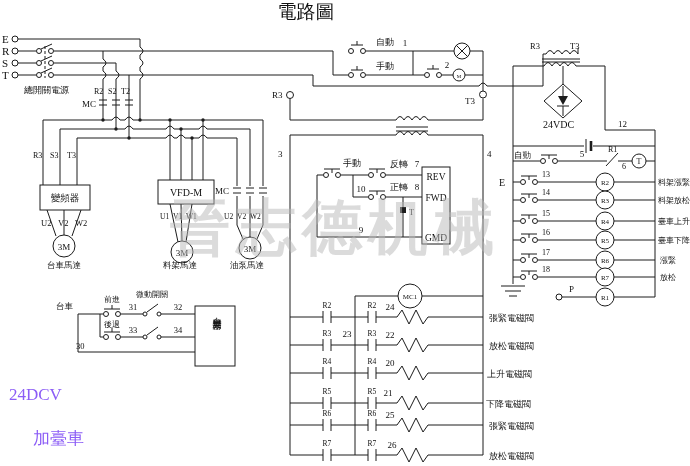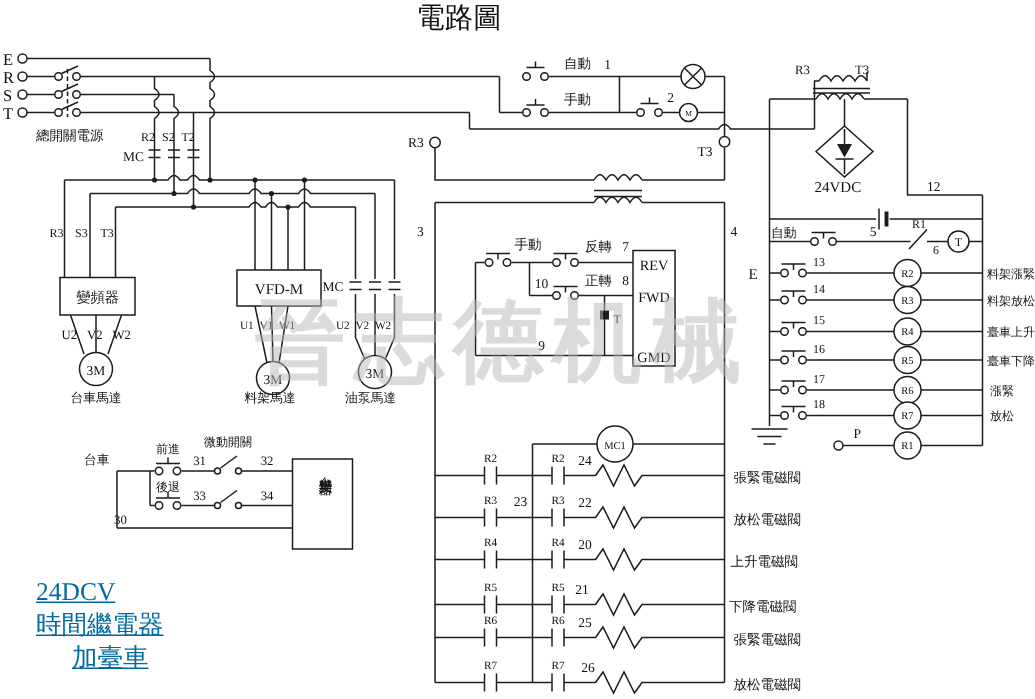--- a/index.html
+++ b/index.html
@@ -10,21 +10,21 @@
   .wd{fill:none;stroke:#1c1c1c;stroke-width:1;stroke-dasharray:3 2;}
   .c{fill:#fff;stroke:#1c1c1c;stroke-width:1;}
   .dot{fill:#1c1c1c;stroke:none;}
   .blk{fill:#1c1c1c;stroke:none;}
   .bx{fill:none;stroke:#1c1c1c;stroke-width:1;}
   .t{fill:#111;font-family:"Liberation Serif","DejaVu Serif",serif;}
   .t7{font-size:7px;} .t75{font-size:7.5px;} .t8{font-size:8px;} .t85{font-size:8.5px;}
   .t9{font-size:9px;} .t95{font-size:9.5px;} .t10{font-size:10px;} .t11{font-size:11px;}
   .mid{text-anchor:middle;}
   .title{font-size:19px;}
-  .note{position:absolute;left:24px;color:#0369a1;font-size:17px;line-height:21px;text-decoration:underline;}
+  .note{position:absolute;left:9px;color:#8b5cf6;font-size:17px;line-height:21px;}
   #watermark{position:absolute;left:170px;top:188px;width:340px;font-size:60px;
              letter-spacing:6px;color:#b9b9b9;opacity:.5;font-weight:bold;white-space:nowrap;
              pointer-events:none;}
   #cartbox-label{position:absolute;left:207px;top:310px;height:56px;width:16px;
                  writing-mode:vertical-rl;text-orientation:upright;font-size:9px;
                  letter-spacing:1px;color:#111;}
 </style>
 </head>
 <body>
 
@@ -375,16 +375,15 @@
     <rect class="bx" x="195" y="306" width="40" height="60"></rect>
   </g>
 
 </svg>
 
 <div id="cartbox-label">台車變頻器</div>
 
 <div id="watermark">晉志德机械</div>
 
 <div class="note" style="top:384px;">24DCV</div>
-<div class="note" style="top:406px;">時間繼電器</div>
 <div class="note" style="top:428px;margin-left:24px;">加臺車</div>
 
 </div>
 
 </body></html>

